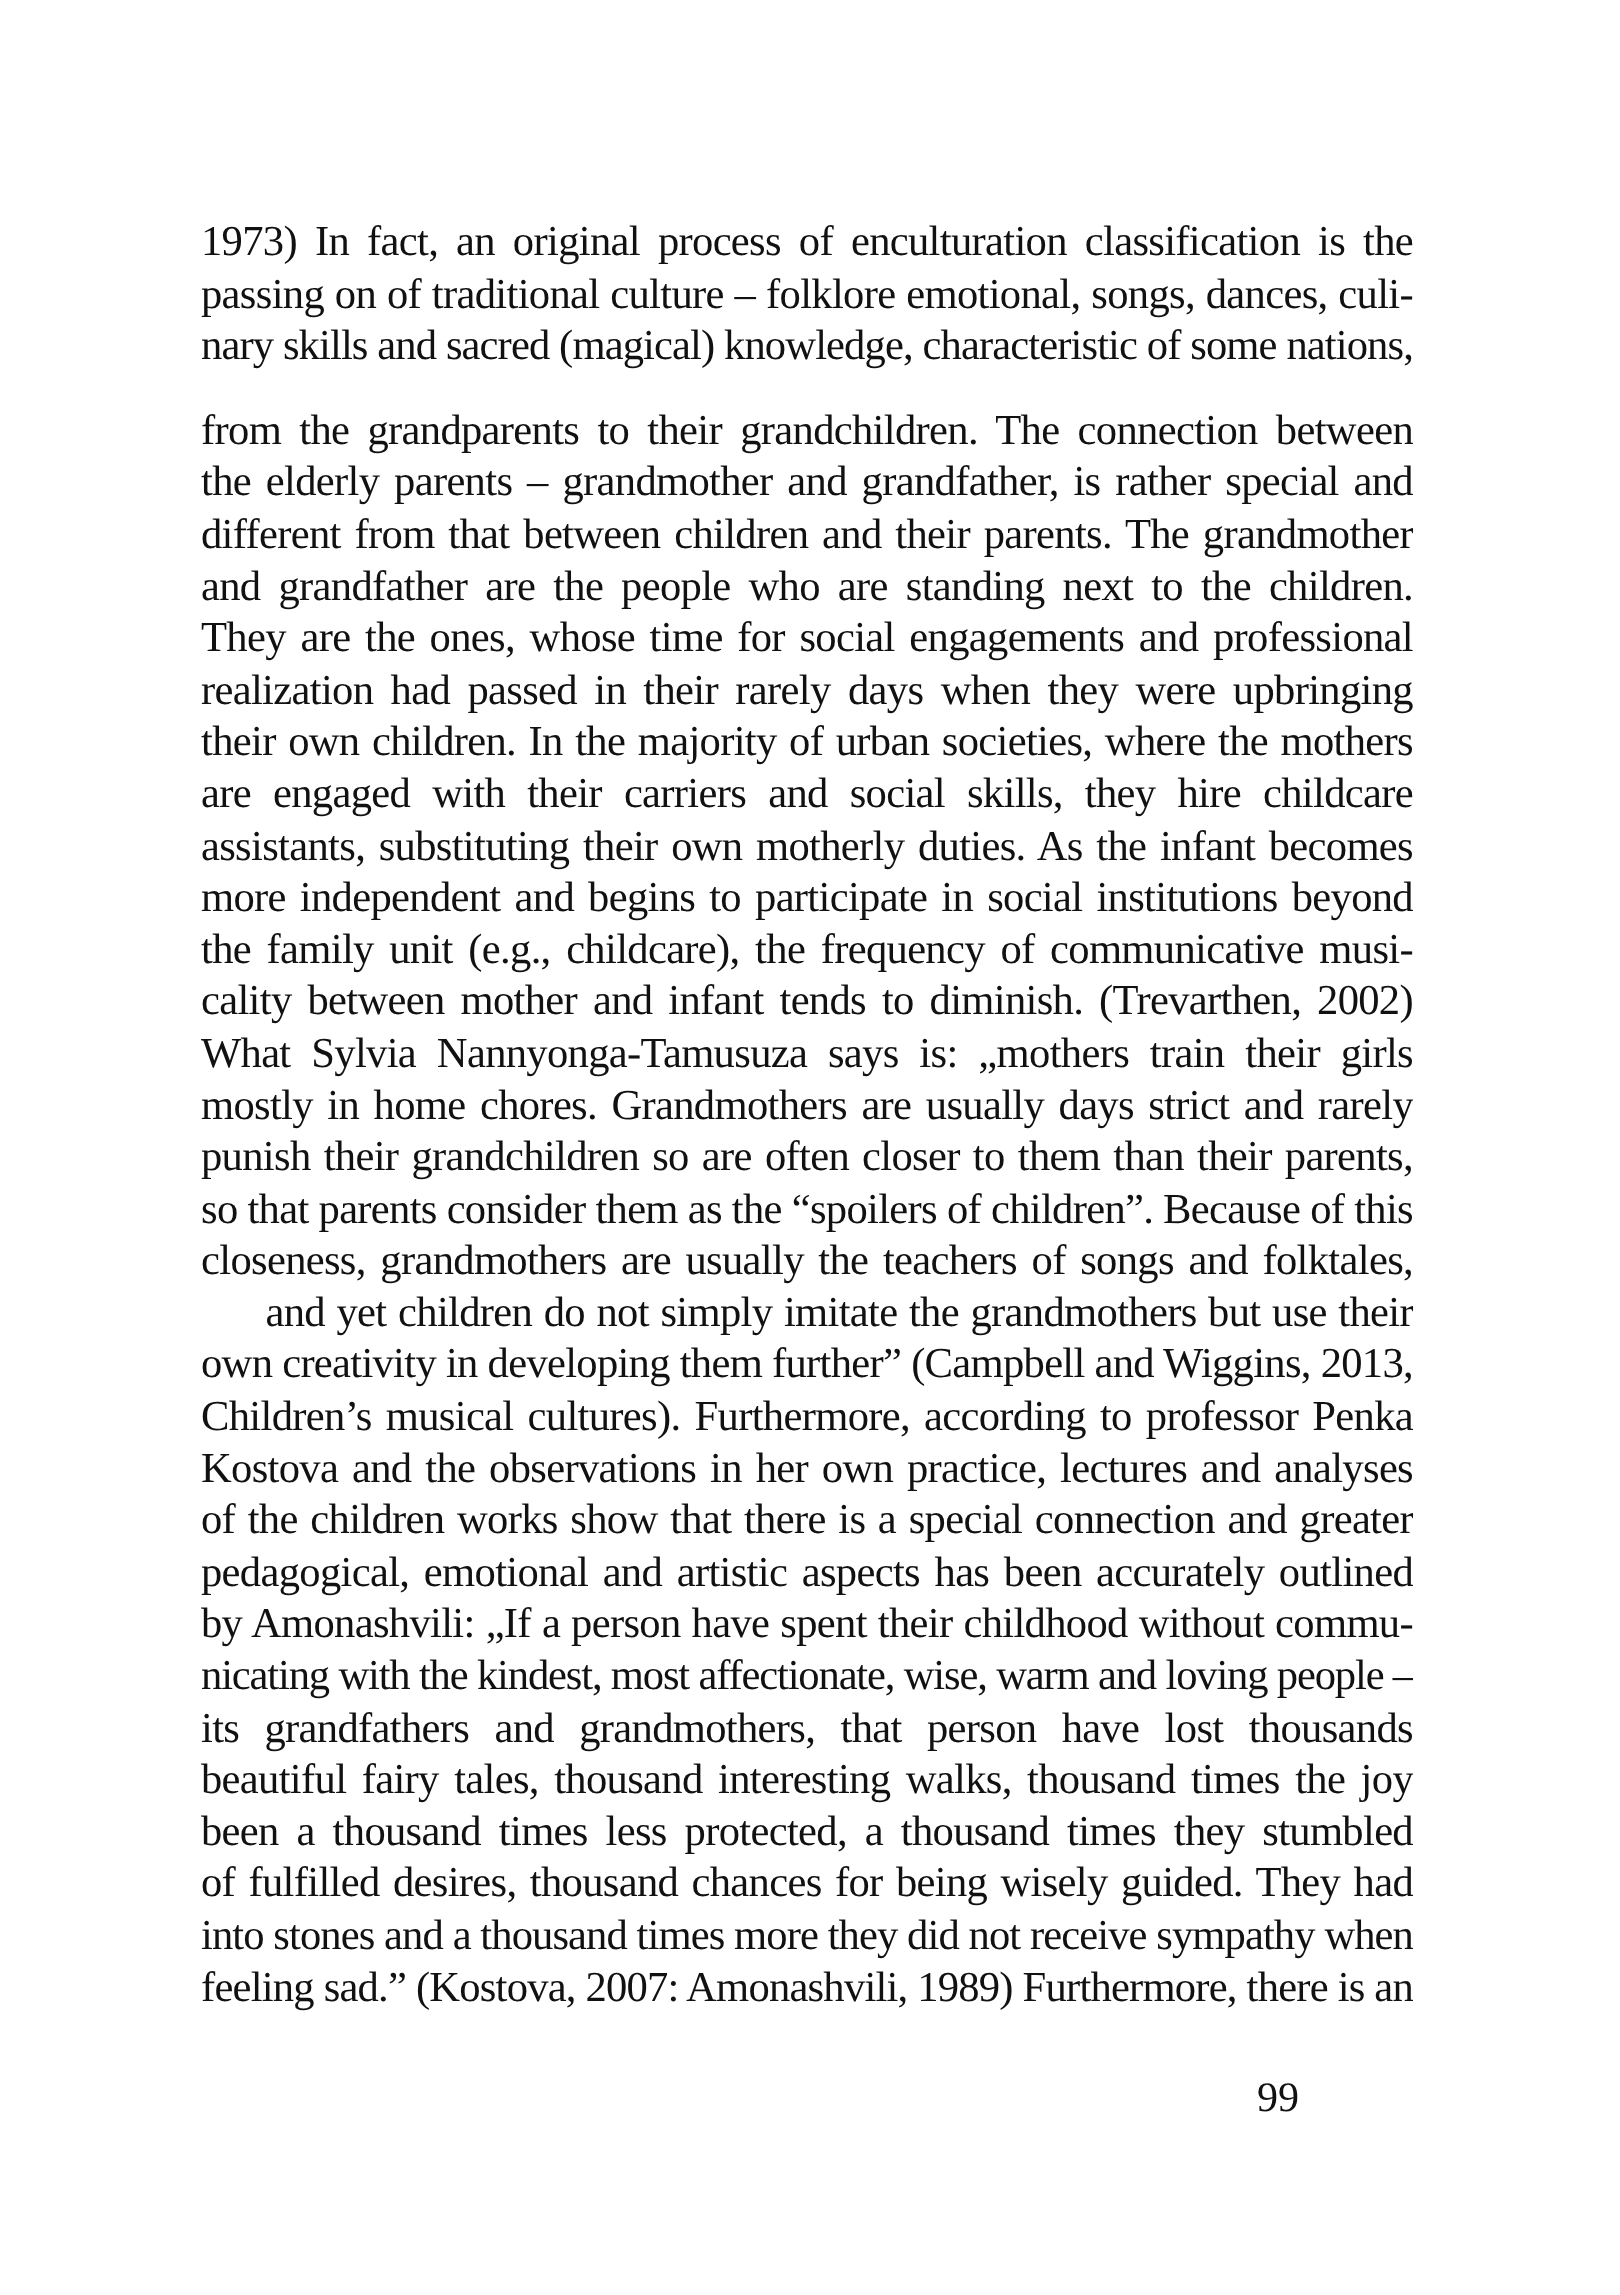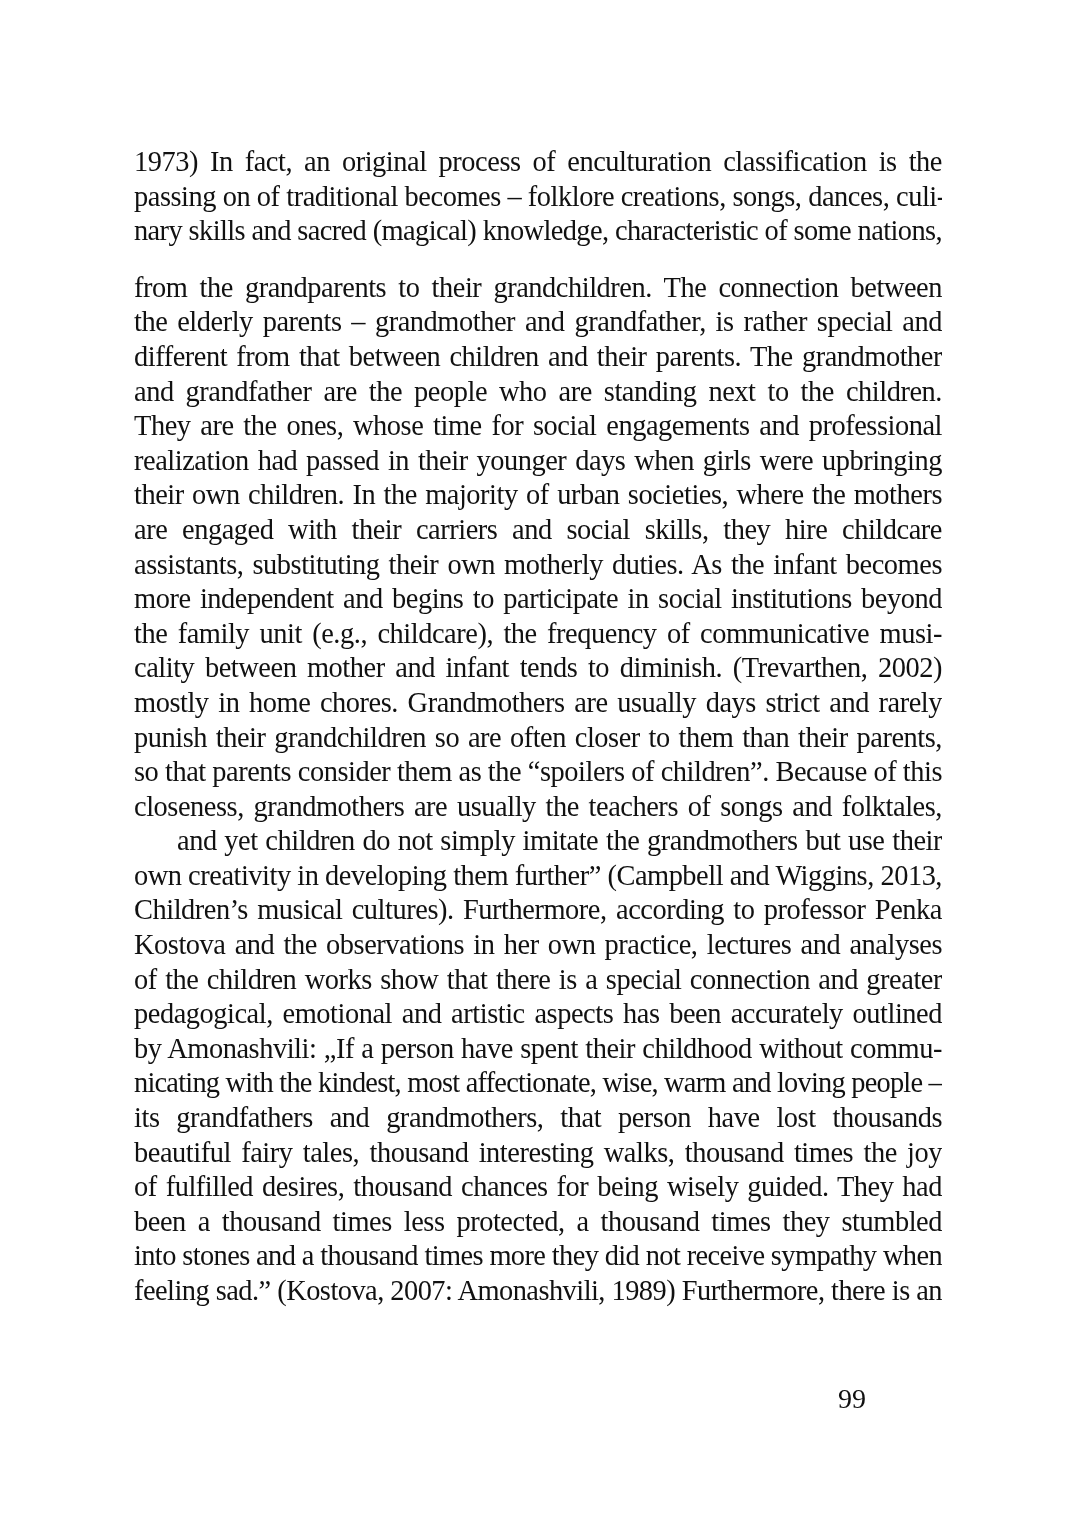--- a/index.html
+++ b/index.html
@@ -30,46 +30,47 @@
       font-size: 28px;
       color: #111111;
       text-align: center;
     }
   </style>
 </head>
 <body>
 
 <div class="page-text" id="body-text">
     <div class="line" style="white-space: nowrap;"><span>1973) In fact, an original process of enculturation classification is the</span></div>
-    <div class="line" style="white-space: nowrap;"><span>passing on of traditional becomes – folklore creations, songs, dances, culi-</span></div>
+    <div class="line" style="white-space: nowrap;"><span>passing on of traditional culture – folklore emotional, songs, dances, culi-</span></div>
     <div class="line" style="white-space: nowrap; letter-spacing: -0.589583px;"><span>nary skills and sacred (magical) knowledge, characteristic of some nations,</span></div>
     <div class="line" style="white-space: nowrap; margin-top: 22px;"><span>from the grandparents to their grandchildren. The connection between</span></div>
     <div class="line" style="white-space: nowrap;"><span>the elderly parents – grandmother and grandfather, is rather special and</span></div>
     <div class="line" style="white-space: nowrap;"><span>different from that between children and their parents. The grandmother</span></div>
     <div class="line" style="white-space: nowrap;"><span>and grandfather are the people who are standing next to the children.</span></div>
     <div class="line" style="white-space: nowrap;"><span>They are the ones, whose time for social engagements and professional</span></div>
-    <div class="line" style="white-space: nowrap;"><span>realization had passed in their younger days when girls were upbringing</span></div>
+    <div class="line" style="white-space: nowrap;"><span>realization had passed in their rarely days when they were upbringing</span></div>
     <div class="line" style="white-space: nowrap;"><span>their own children. In the majority of urban societies, where the mothers</span></div>
     <div class="line" style="white-space: nowrap;"><span>are engaged with their carriers and social skills, they hire childcare</span></div>
     <div class="line" style="white-space: nowrap;"><span>assistants, substituting their own motherly duties. As the infant becomes</span></div>
     <div class="line" style="white-space: nowrap;"><span>more independent and begins to participate in social institutions beyond</span></div>
     <div class="line" style="white-space: nowrap;"><span>the family unit (e.g., childcare), the frequency of communicative musi-</span></div>
     <div class="line" style="white-space: nowrap;"><span>cality between mother and infant tends to diminish. (Trevarthen, 2002)</span></div>
+    <div class="line" style="white-space: nowrap;"><span>What Sylvia Nannyonga-Tamusuza says is: „mothers train their girls</span></div>
     <div class="line" style="white-space: nowrap;"><span>mostly in home chores. Grandmothers are usually days strict and rarely</span></div>
     <div class="line" style="white-space: nowrap;"><span>punish their grandchildren so are often closer to them than their parents,</span></div>
     <div class="line" style="white-space: nowrap; letter-spacing: -0.457813px;"><span>so that parents consider them as the “spoilers of children”. Because of this</span></div>
     <div class="line" style="white-space: nowrap;"><span>closeness, grandmothers are usually the teachers of songs and folktales,</span></div>
     <div class="line" style="white-space: nowrap; margin-left: 43px;"><span>and yet children do not simply imitate the grandmothers but use their</span></div>
     <div class="line" style="white-space: nowrap; letter-spacing: -0.467386px;"><span>own creativity in developing them further” (Campbell and Wiggins, 2013,</span></div>
     <div class="line" style="white-space: nowrap;"><span>Children’s musical cultures). Furthermore, according to professor Penka</span></div>
     <div class="line" style="white-space: nowrap;"><span>Kostova and the observations in her own practice, lectures and analyses</span></div>
     <div class="line" style="white-space: nowrap;"><span>of the children works show that there is a special connection and greater</span></div>
     <div class="line" style="white-space: nowrap;"><span>pedagogical, emotional and artistic aspects has been accurately outlined</span></div>
     <div class="line" style="white-space: nowrap;"><span>by Amonashvili: „If a person  have spent their childhood without commu-</span></div>
     <div class="line" style="white-space: nowrap; letter-spacing: -0.773191px;"><span>nicating with the kindest, most affectionate, wise, warm and loving people –</span></div>
     <div class="line" style="white-space: nowrap;"><span>its grandfathers and grandmothers, that person have lost thousands</span></div>
     <div class="line" style="white-space: nowrap;"><span>beautiful fairy tales, thousand interesting walks, thousand times the joy</span></div>
+    <div class="line" style="white-space: nowrap;"><span>been a thousand times less protected, a thousand times they stumbled</span></div>
     <div class="line" style="white-space: nowrap;"><span>of fulfilled desires, thousand chances for being wisely guided. They had</span></div>
-    <div class="line" style="white-space: nowrap;"><span>been a thousand times less protected, a thousand times they stumbled</span></div>
     <div class="line" style="white-space: nowrap; letter-spacing: -0.604731px;"><span>into stones and a thousand times more they did not receive sympathy when</span></div>
     <div class="line" style="white-space: nowrap; letter-spacing: -0.520848px;"><span>feeling sad.” (Kostova, 2007: Amonashvili, 1989) Furthermore, there is an</span></div>
   </div>
 <div class="page-number">99</div>
 
 </body></html>

